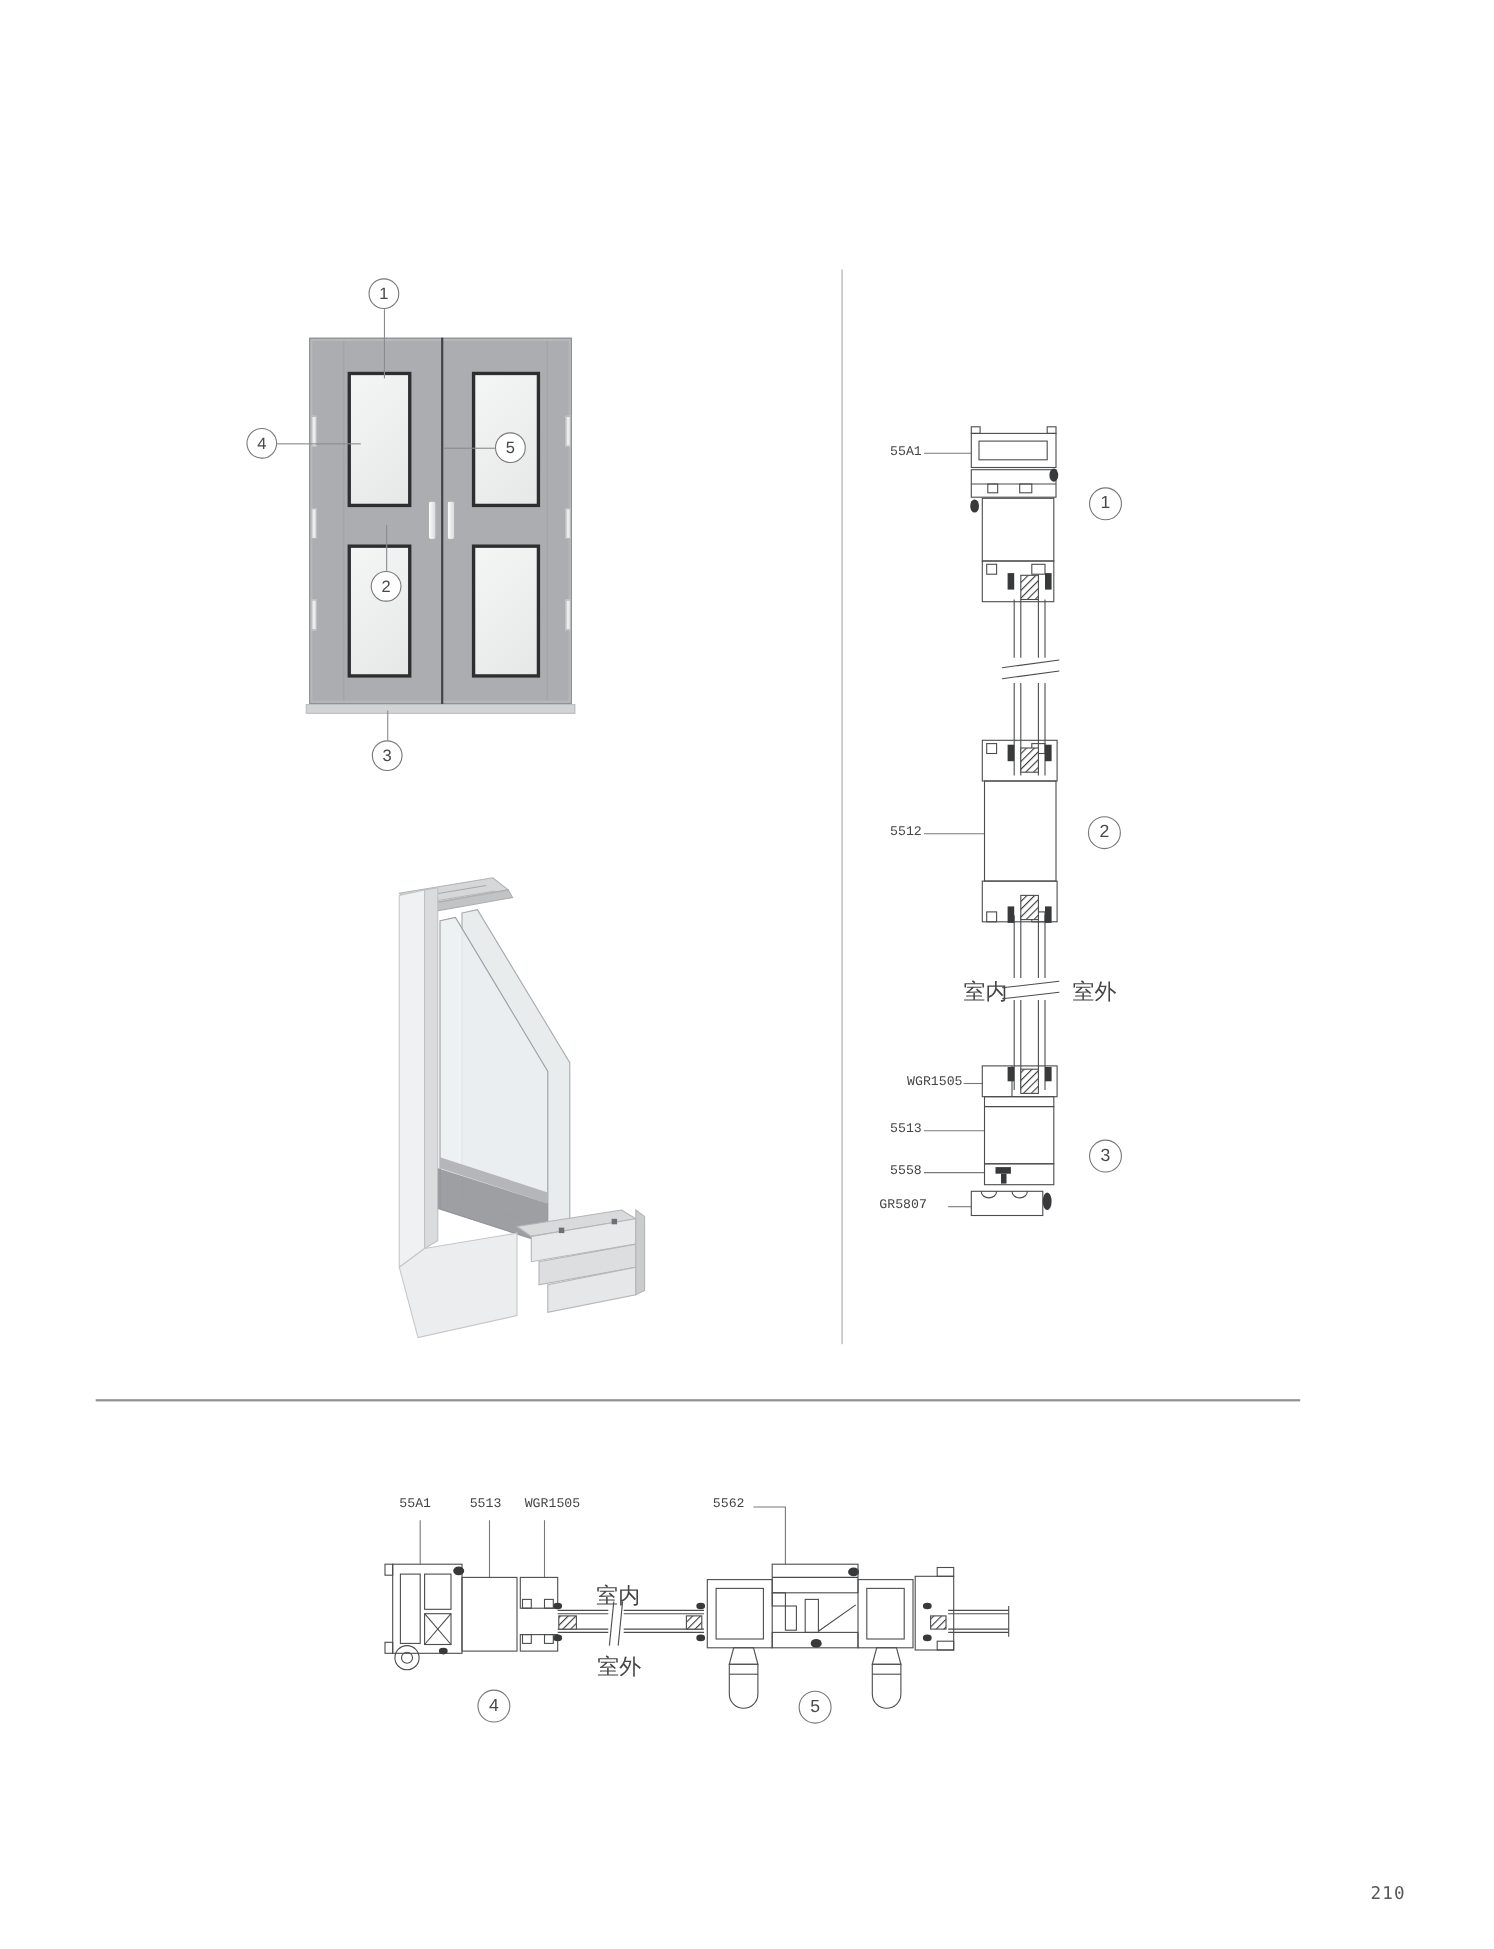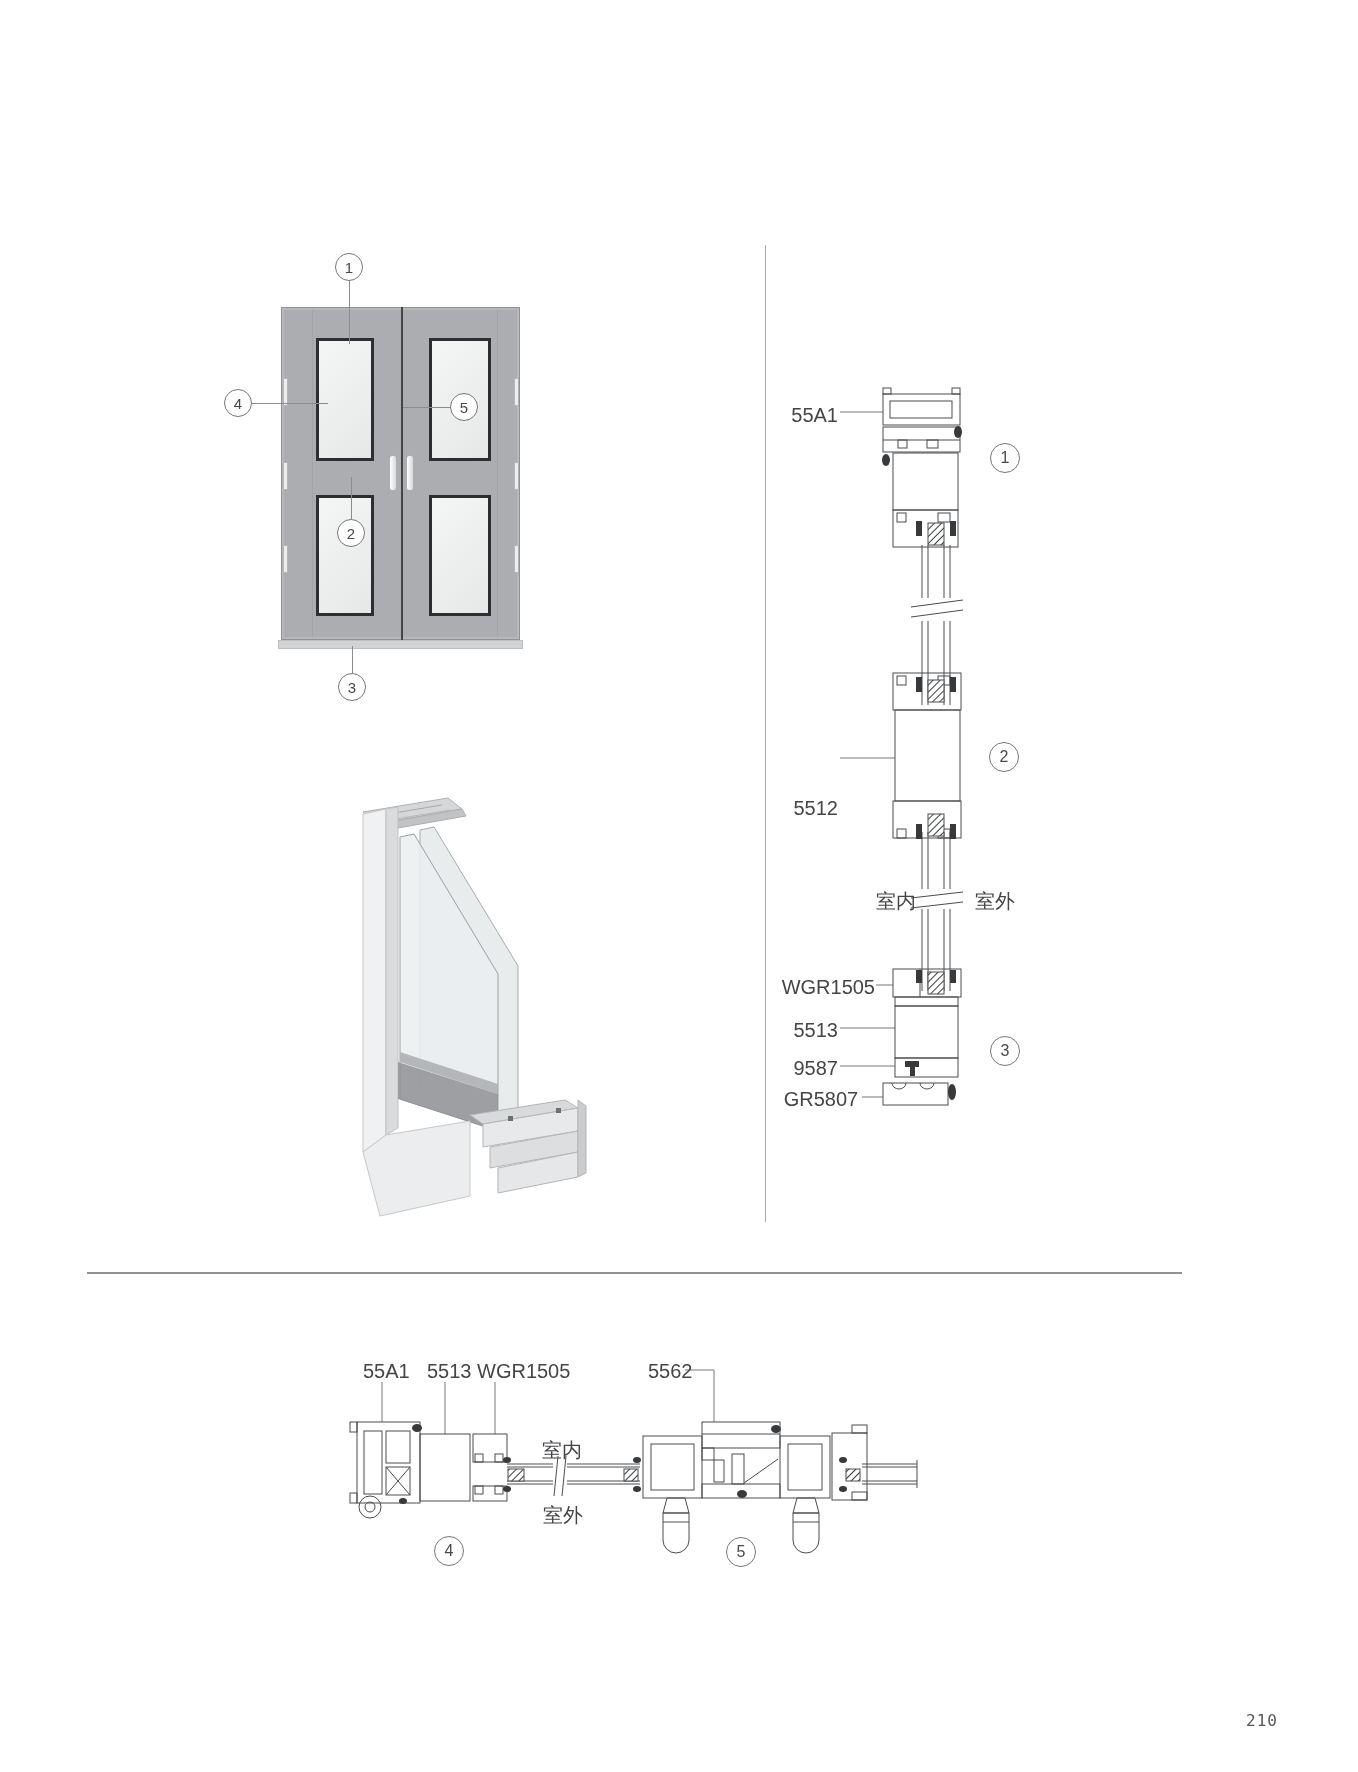--- a/index.html
+++ b/index.html
@@ -19,21 +19,21 @@
          background:linear-gradient(135deg,#f4f5f5 0%,#eceded 60%,#e6e7e7 100%);}
   .handle{position:absolute;width:8px;height:36px;border:1px solid #aeafb1;border-radius:3px;box-sizing:border-box;
           background:linear-gradient(90deg,#fdfdfd,#d8d9db);}
   .hinge{position:absolute;width:5px;height:28px;background:#eceded;border:1px solid #b5b6b8;box-sizing:border-box;}
   
   .callout{position:absolute;width:28px;height:28px;border:1px solid #76777a;border-radius:50%;
            background:#ffffff;display:flex;align-items:center;justify-content:center;
            font-size:15px;color:#48494b;box-sizing:border-box;}
   .callout.big{width:30px;height:30px;font-size:16px;}
   .leader{position:absolute;background:#8a8b8d;}
-  .code{position:absolute;font-size:20px;color:#454548;white-space:nowrap;}
+  .code{position:absolute;font-size:12px;color:#454548;white-space:nowrap;font-family:Liberation Mono, monospace;}
   .code.r{text-align:right;}
   .cn{position:absolute;font-size:20px;color:#454548;white-space:nowrap;font-family:"Liberation Sans","DejaVu Sans",sans-serif;}
   .pagenum{position:absolute;left:1246px;top:1711px;font-family:"DejaVu Sans Mono",monospace;
            font-weight:normal;font-size:16px;color:#58585a;letter-spacing:1px;}
   svg{position:absolute;overflow:visible;}
 </style>
 </head>
 <body>
 
 <div id="page">
@@ -201,24 +201,24 @@
           <rect x="103" y="703" width="65" height="22"></rect>
           <path d="M112,703 a7,6 0 1 0 14,0"></path>
           <path d="M140,703 a7,6 0 1 0 14,0"></path>
           <ellipse cx="172" cy="712" rx="4" ry="8" fill="#38393b" stroke="none"></ellipse>
         </g>
       </g>
     </g>
   </svg>
 
   <div class="code r" style="left:780px;width:58px;top:404px;">55A1</div>
-  <div class="code r" style="left:780px;width:58px;top:749px;margin-top:48px;">5512</div>
+  <div class="code r" style="left:780px;width:58px;top:749px;">5512</div>
   <div class="code r" style="left:780px;width:95px;top:976px;">WGR1505</div>
   <div class="code r" style="left:780px;width:58px;top:1019px;">5513</div>
-  <div class="code r" style="left:780px;width:58px;top:1057px;">9587</div>
+  <div class="code r" style="left:780px;width:58px;top:1057px;">5558</div>
   <div class="code r" style="left:780px;width:82px;top:1088px;text-align:center;">GR5807</div>
   <div class="cn" style="left:876px;top:888px;">室内</div>
   <div class="cn" style="left:975px;top:888px;">室外</div>
 
   <div class="callout big" style="left:990px;top:443px;">
       <span>1</span>
     </div>
   <div class="callout big" style="left:989px;top:742px;">
       <span>2</span>
     </div>

